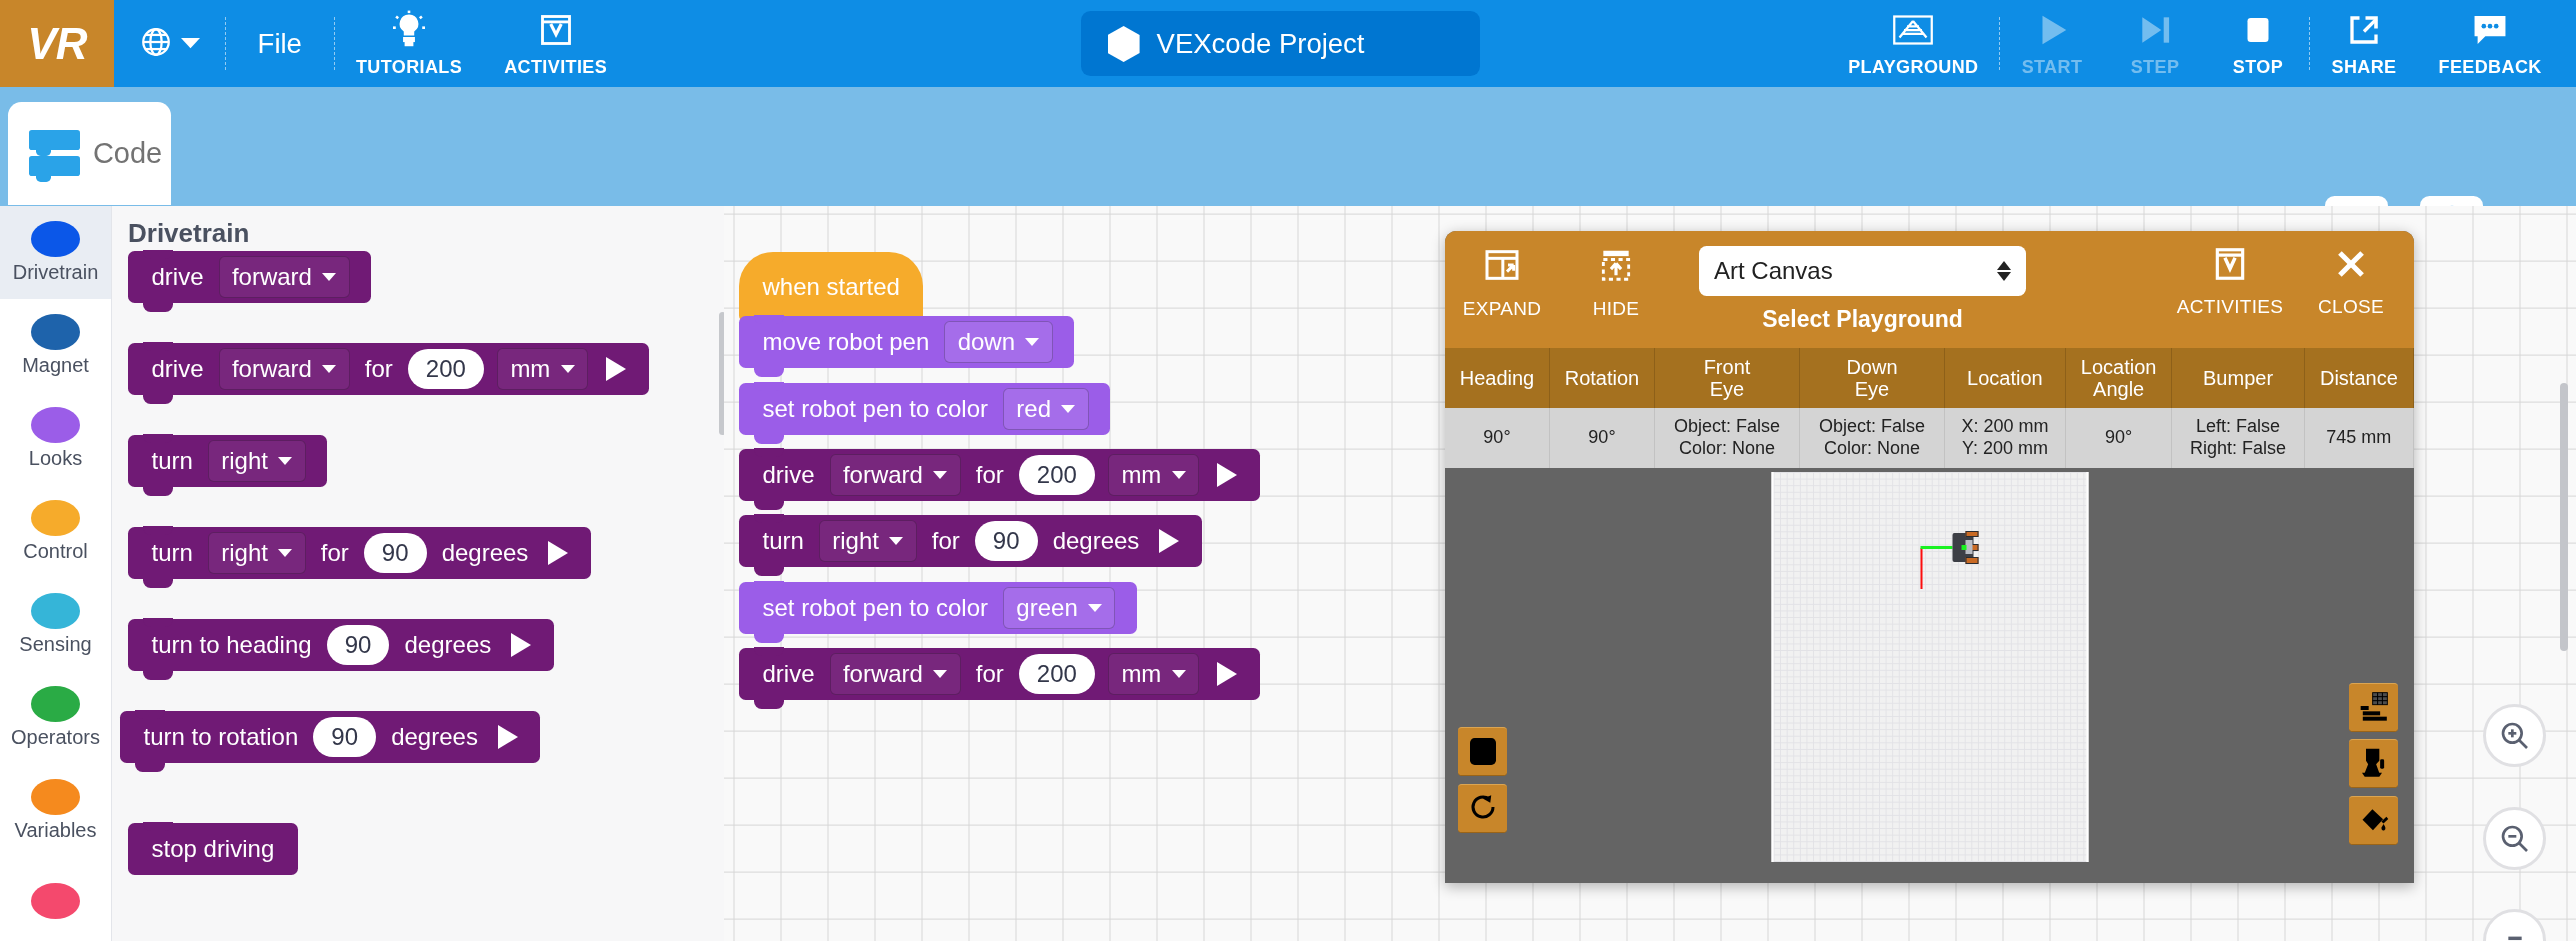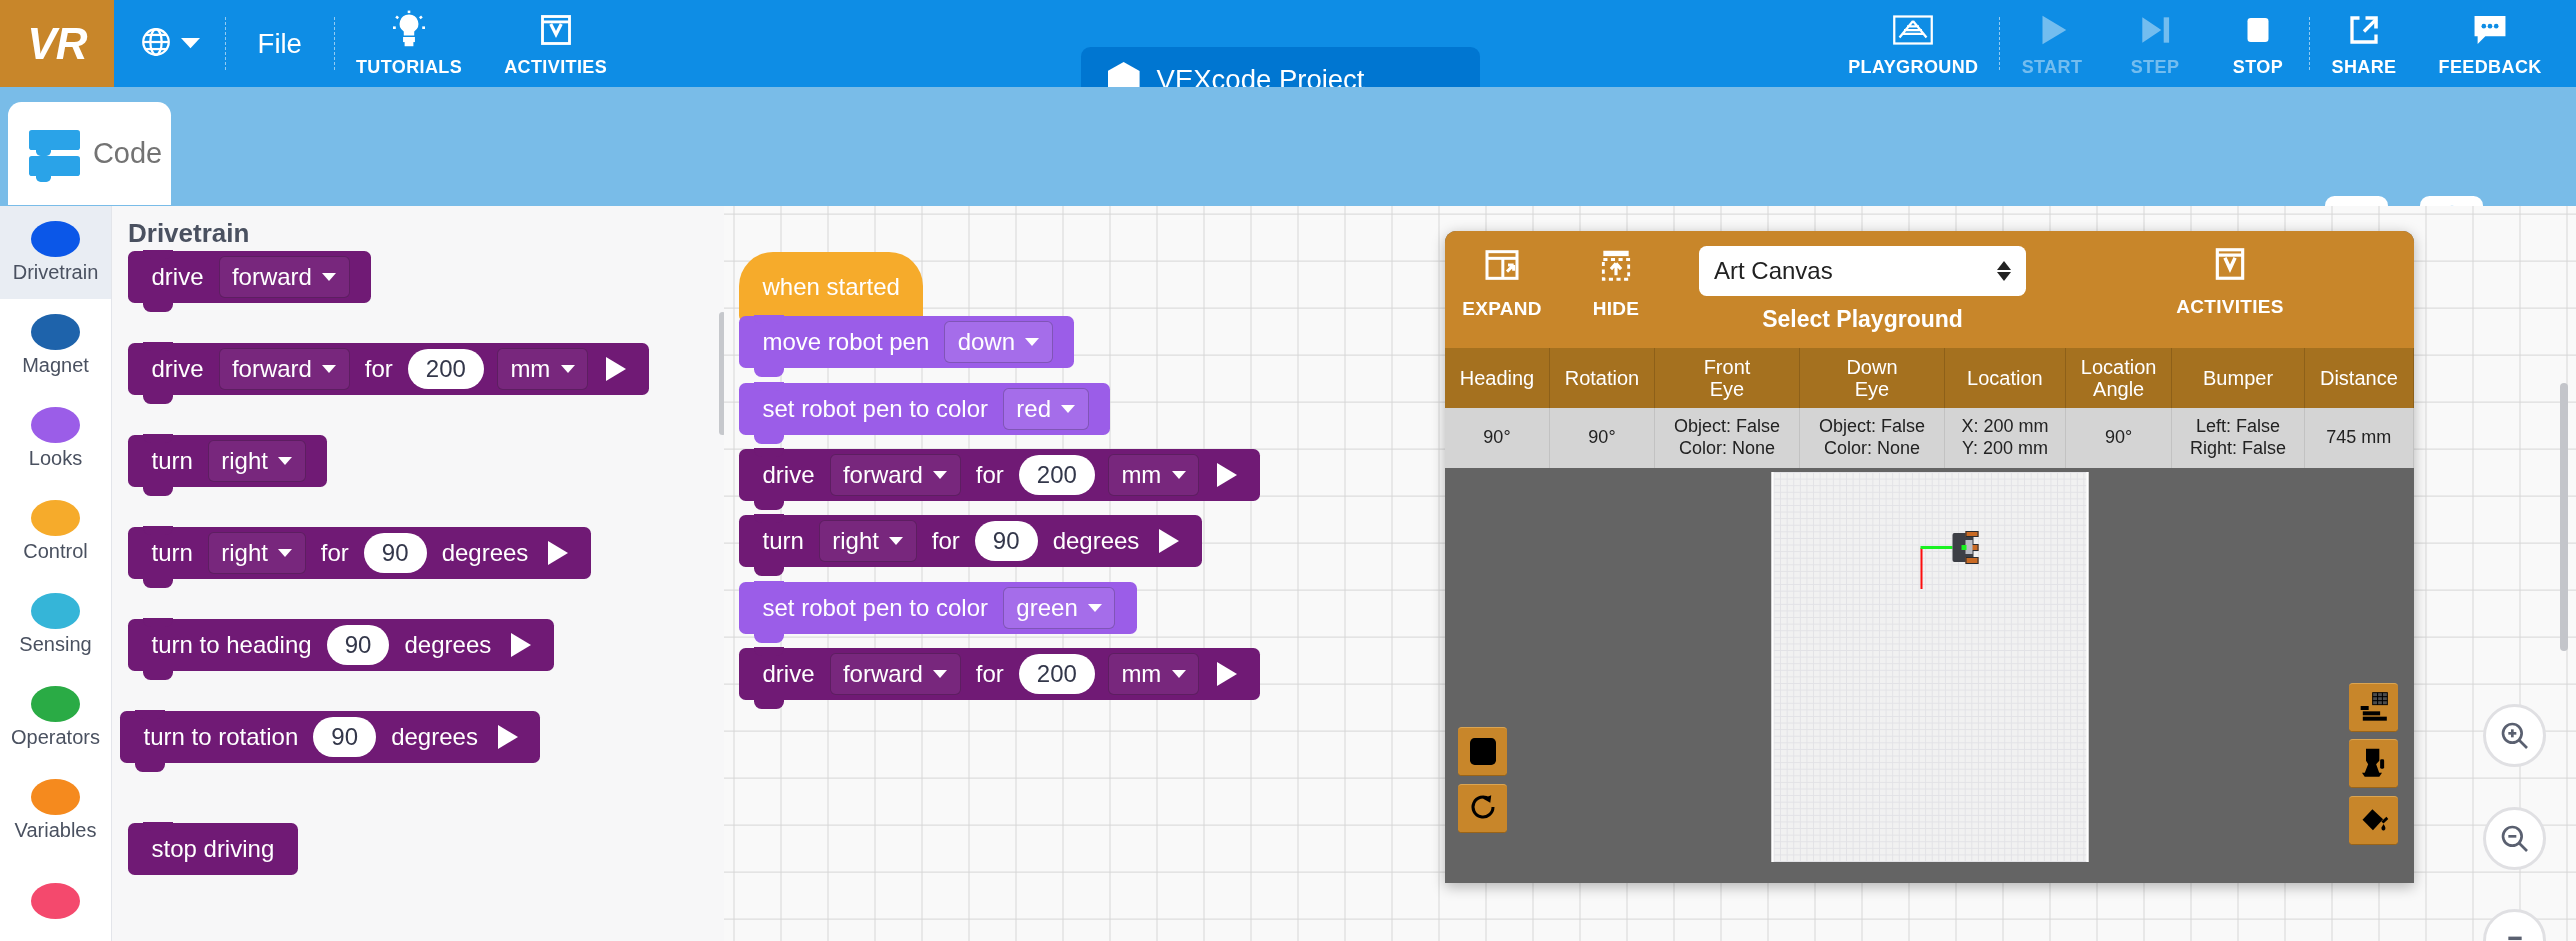--- a/index.html
+++ b/index.html
@@ -39,21 +39,21 @@
   }
   .tb-item .ico { height: 42px; display: flex; align-items: center; justify-content: center; }
   .tb-item .lbl { font-size: 18px; font-weight: bold; letter-spacing: 0.4px; margin-top: 6.6px; }
   .tb-item.disabled { opacity: .42; }
   .spacer { flex: 1; }
 
   .proj-pill {
     position: absolute; left: 1081px; top: 11.4px; width: 399px; height: 65px;
     background: #0076d1; border-radius: 9.5px;
     display: flex; align-items: center; gap: 17px; padding: 0 26.6px;
-    color: #fff; font-size: 27.5px; margin-top: 36px;
+    color: #fff; font-size: 27.5px;
   }
   .hexagon {
     width: 32px; height: 36px; background: #fff;
     clip-path: polygon(50% 0%, 100% 25%, 100% 75%, 50% 100%, 0% 75%, 0% 25%);
   }
   .right-tools { display: flex; align-items: stretch; padding-right: 13.3px; }
 
   
   .tabbar {
     position: absolute; left: 0; top: 87px; width: 2576px; height: 119px;
@@ -180,21 +180,21 @@
     background: #646464;
   }
   .pg-head {
     height: 117px; background: #c8862a; position: relative;
     display: flex; align-items: flex-start;
   }
   .pg-tool {
     display: flex; flex-direction: column; align-items: center;
     color: #fff; cursor: pointer; padding-top: 14.2px; width: 114px;
   }
-  .pg-tool .lbl { font-size: 19px; font-weight: bold; margin-top: 9.5px; letter-spacing: 0.3px; }
+  .pg-tool .lbl { font-size: 19px; font-weight: normal; margin-top: 9.5px; letter-spacing: 0.3px; }
   .pg-select-wrap {
     position: absolute; left: 254px; top: 15px; width: 327px;
     display: flex; flex-direction: column; align-items: center;
   }
   .pg-select {
     width: 327px; height: 50px; background: #fff; border-radius: 7.6px;
     display: flex; align-items: center; justify-content: space-between;
     padding: 0 15px; font-size: 24px; color: #222; cursor: pointer;
   }
   .spin { display: flex; flex-direction: column; gap: 2.8px; }
@@ -602,20 +602,29 @@
 
       <div class="pg-tool" style="position:absolute;left:728px;top:0">
         <span>
           <svg width="38" height="38" viewBox="0 0 24 24" fill="none" stroke="#fff" stroke-width="2">
             <rect x="4" y="3" width="16" height="18"></rect>
               <polyline points="8.8,8 12,15 15.2,8" stroke-width="2.2"></polyline>
             <line x1="4" y1="6.4" x2="20" y2="6.4"></line>
           </svg>
         </span>
         <span class="lbl">ACTIVITIES</span>
+      </div>
+      <div class="pg-tool" style="position:absolute;left:849px;top:0">
+        <span>
+          <svg width="38" height="38" viewBox="0 0 24 24" stroke="#fff" stroke-width="3.2">
+            <line x1="5" y1="5" x2="19" y2="19"></line>
+              <line x1="19" y1="5" x2="5" y2="19"></line>
+          </svg>
+        </span>
+        <span class="lbl">CLOSE</span>
       </div>
     </div>
 
     <table class="pg-table">
       <thead>
           <tr id="pg-thead">
             <th>Heading</th>
             <th>Rotation</th>
             <th>Front<br>Eye</th>
             <th>Down<br>Eye</th>

